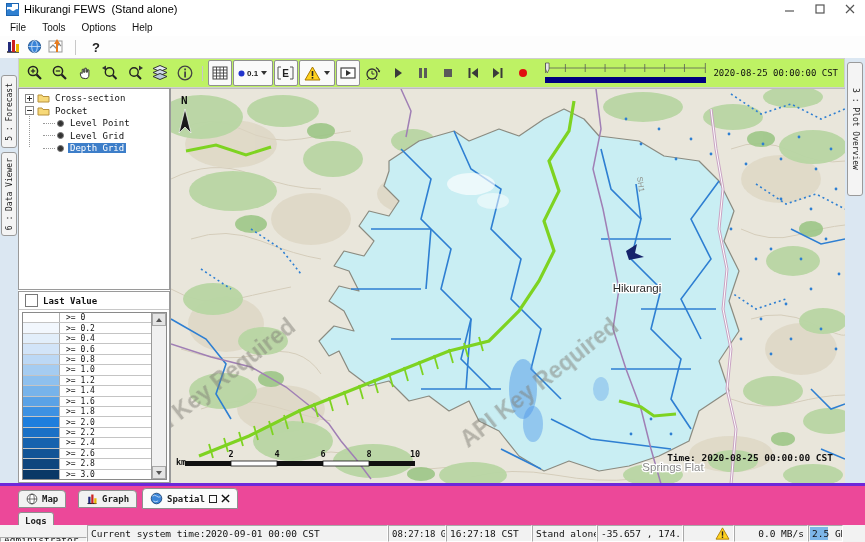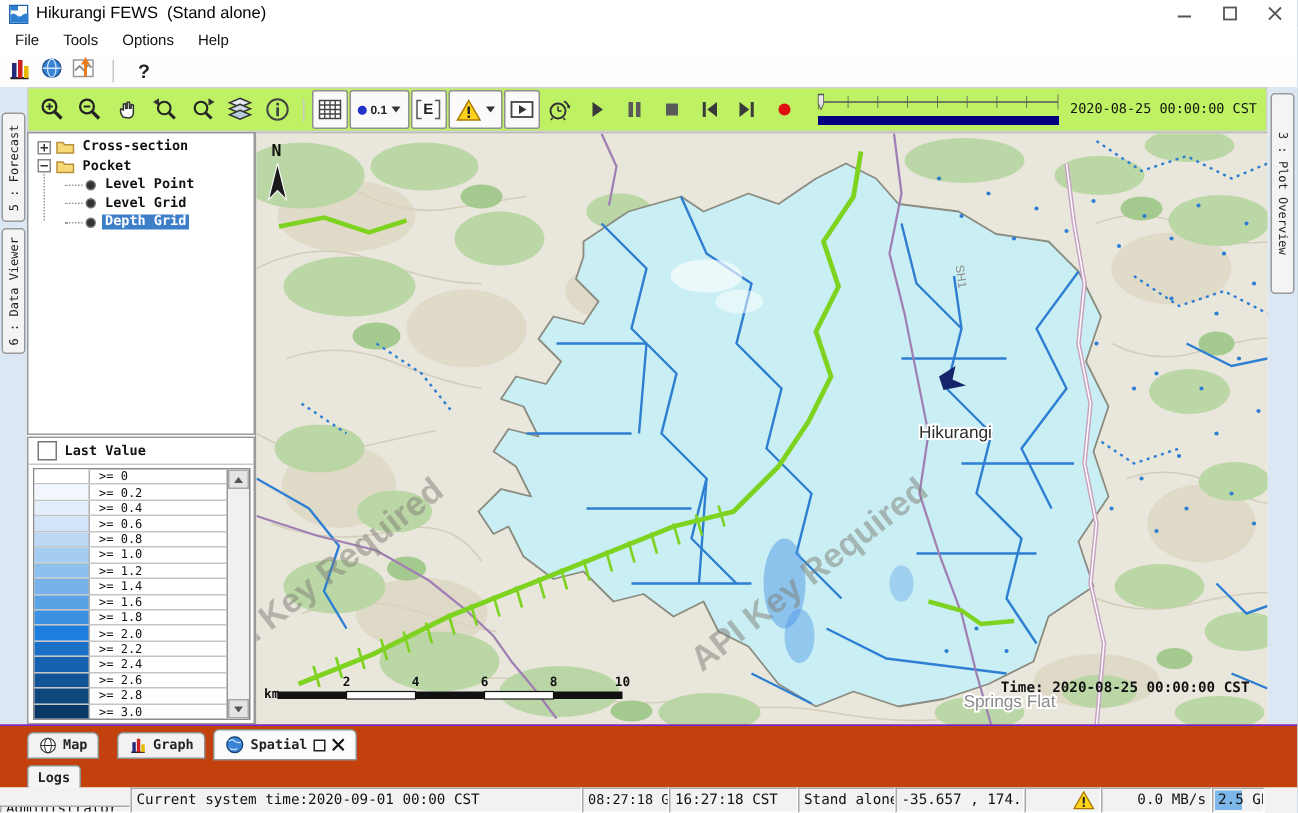--- a/index.html
+++ b/index.html
@@ -42,21 +42,21 @@
   .rightstrip{position:absolute;left:845px;top:58px;width:20px;height:425px;background:#dbe7f2;}
   .vtab{position:absolute;left:1px;width:16px;background:#f4f4f4;border:1px solid #9a9a9a;
         border-radius:3px;display:flex;align-items:center;justify-content:center;
         font-family:"DejaVu Sans Mono",monospace;font-size:8px;color:#222;box-sizing:border-box;}
   .vtab.up span{writing-mode:vertical-rl;transform:rotate(180deg);white-space:nowrap;}
   .vtab.down span{writing-mode:vertical-rl;white-space:nowrap;}
   
   .treepanel{position:absolute;left:18px;top:88px;width:152px;height:202px;background:#fff;
              border:1px solid #9a9a9a;box-sizing:border-box;overflow:hidden;}
   .tree{position:relative;padding-top:3px;font-family:"DejaVu Sans Mono",monospace;
-        font-size:9px;font-weight:bold;color:#111;}
+        font-size:9px;font-weight:normal;color:#111;}
   .trow{height:12.5px;display:flex;align-items:center;padding-left:6px;position:relative;}
   .trow.child{padding-left:24px;}
   .expander{width:9px;height:9px;border:1px solid #888;background:#fff;position:relative;
             margin-right:3px;flex:0 0 auto;box-sizing:border-box;}
   .expander i{position:absolute;background:#333;}
   .expander .h{left:1px;right:1px;top:3px;height:1px;}
   .expander .v{top:1px;bottom:1px;left:3px;width:1px;}
   .foldericon{margin-right:3px;flex:0 0 auto;}
   .stub{width:12px;border-top:1px dotted #999;margin-right:2px;flex:0 0 auto;}
   .bullet{width:5px;height:5px;border-radius:50%;background:#333;border:1px solid #777;
@@ -82,22 +82,22 @@
   .sbtn{height:13px;background:#e4e4e4;border:1px solid #a8a8a8;display:flex;align-items:center;
         justify-content:center;box-sizing:border-box;}
   .tri-up{width:0;height:0;border-left:3px solid transparent;border-right:3px solid transparent;border-bottom:4px solid #555;}
   .tri-down{width:0;height:0;border-left:3px solid transparent;border-right:3px solid transparent;border-top:4px solid #555;}
   
   .splitter{position:absolute;left:170px;top:88px;width:1px;height:395px;background:#9a9a9a;}
   .mapview{position:absolute;left:171px;top:88px;width:674px;height:395px;background:#e9e6db;
            border-top:1px solid #bdbdbd;box-sizing:border-box;}
   .mapview svg{display:block;}
   
-  .bottombar{position:absolute;left:0;top:483px;width:865px;height:42px;background:#c2410c;
-             border-top:1px solid #6d28d9;box-sizing:border-box;}
+  .bottombar{position:absolute;left:0;top:483px;width:865px;height:42px;background:#ec4899;
+             border-top:3px solid #6d28d9;box-sizing:border-box;}
   .btab{position:absolute;top:4px;height:18px;background:#f2f2f2;border:1px solid #8f8f8f;
         border-radius:4px 4px 0 0;display:flex;align-items:center;gap:4px;padding:0 7px;
         font-family:"DejaVu Sans Mono",monospace;font-size:9px;font-weight:bold;color:#222;
         box-sizing:border-box;}
   .btab.active{top:2px;height:21px;background:#fbfbfb;}
   .tab-maxbox{width:8px;height:8px;border:1.5px solid #222;box-sizing:border-box;}
   .logsbtn{position:absolute;left:18px;top:26px;height:15px;background:#f4f4f4;border:1px solid #8f8f8f;
            border-radius:3px;display:flex;align-items:center;padding:0 6px;
            font-family:"DejaVu Sans Mono",monospace;font-size:9px;font-weight:bold;color:#222;}
   

